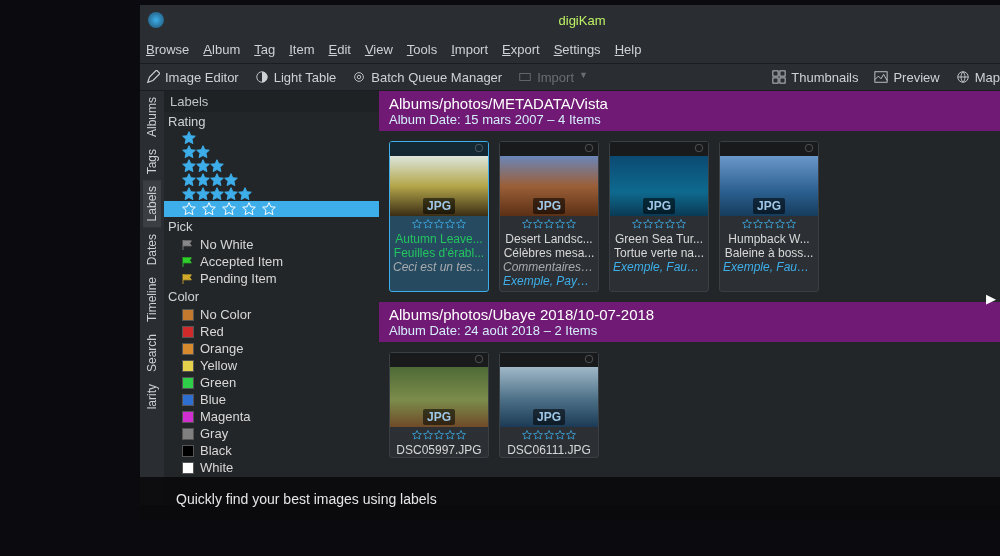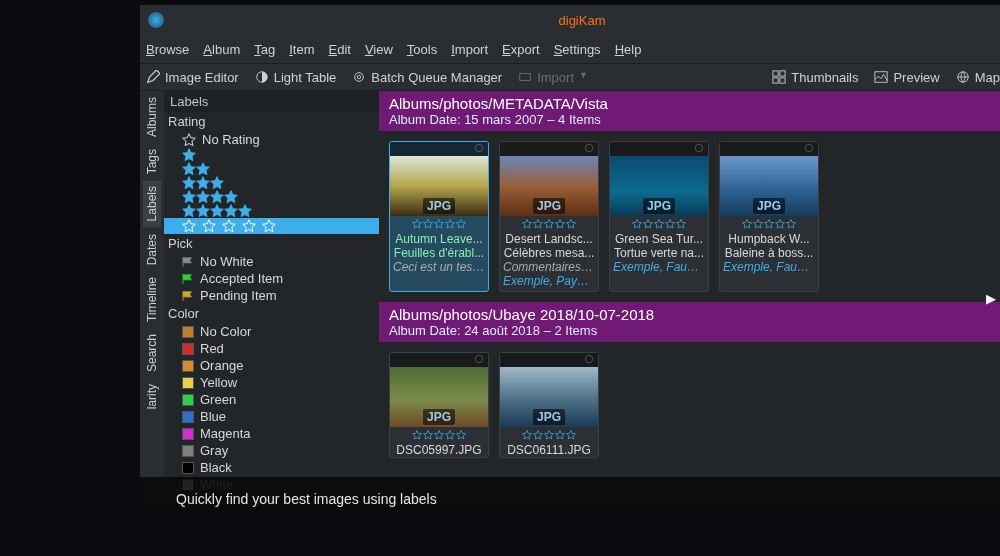--- a/index.html
+++ b/index.html
@@ -1,20 +1,20 @@
 <!DOCTYPE html>
 <html><head>
 <meta charset="utf-8">
 <style>
 * { margin: 0; padding: 0; box-sizing: border-box; font-family: "Segoe UI", sans-serif; }
 body { background: #0a0a0f; width: 1000px; height: 556px; overflow: hidden; color: #d8d8d8; font-size: 13px; }
 .app { position: absolute; left: 140px; top: 5px; width: 860px; height: 500px; background: #232629; }
 .titlebar { height: 30px; background: #2a2e33; display: flex; align-items: center; }
 .titlebar .logo { width: 16px; height: 16px; margin-left: 8px; background: radial-gradient(circle, #3daee9 0%, #1d4e6b 100%); border-radius: 50%; }
-.titlebar .title { flex: 1; text-align: center; color: #f97316; font-size: 13px; }
+.titlebar .title { flex: 1; text-align: center; color: #bef264; font-size: 13px; }
 .menubar { height: 28px; background: #2a2e33; display: flex; align-items: center; padding-left: 6px; gap: 14px; color: #cfd2d4; }
 .menubar span { cursor: pointer; }
 .menubar span u { text-decoration: underline; }
 .toolbar { height: 28px; background: #2a2e33; display: flex; align-items: center; gap: 16px; padding-left: 6px; border-top: 1px solid #1b1d20; border-bottom: 1px solid #1b1d20; }
 .toolbar .btn { display: flex; gap: 5px; color: #cfd2d4; font-size: 13px; }
 .toolbar .btn.disabled { color: #6a6e73; }
 .icon { display: inline-block; width: 14px; height: 14px; }
 .main { display: flex; height: calc(100% - 86px); }
 .sidetabs { width: 24px; background: #2a2e33; display: flex; flex-direction: column; align-items: center; color: #cfd2d4; font-size: 12px; }
 .sidetabs .tab { writing-mode: vertical-rl; transform: rotate(180deg); padding: 6px 2px; display: flex; align-items: center; gap: 4px; }
@@ -38,21 +38,21 @@
 .card.sel { border: 1px solid #3daee9; background: #264a60; }
 .card .badge { height: 14px; background: rgba(0,0,0,0.45); text-align: right; padding-right: 4px; }
 .card .badge svg { width: 10px; height: 10px; opacity: .6; }
 .card .img { width: 100%; height: 60px; position: relative; display: flex; align-items: flex-end; justify-content: center; }
 .card .fmt { background: rgba(0,0,0,0.55); color: #a0c8e8; font-weight: bold; font-size: 12px; padding: 1px 4px; margin-bottom: 2px; border-radius: 2px; }
 .card .rating { display: flex; justify-content: center; gap: 1px; padding: 3px 0; }
 .card .rating svg { width: 10px; height: 10px; fill: none; stroke: #3daee9; stroke-width: 1.5; }
 .card .t1, .card .t2 { white-space: nowrap; overflow: hidden; text-overflow: ellipsis; padding: 0 3px; font-size: 12px; }
 .card .t3 { font-style: italic; color: #a9abae; white-space: nowrap; overflow: hidden; text-overflow: ellipsis; padding: 0 3px; font-size: 12px; }
 .card .t4 { font-style: italic; color: #3daee9; white-space: nowrap; overflow: hidden; text-overflow: ellipsis; padding: 0 3px 3px; font-size: 12px; }
-.card.sel .t1, .card.sel .t2 { color: #86efac; }
+.card.sel .t1, .card.sel .t2 { color: #22c55e; }
 .arrow-right { position: absolute; right: 4px; top: 200px; color: #fff; }
 .caption { position: absolute; left: 140px; bottom: 35px; width: 860px; background: rgba(10,10,12,0.9); padding: 14px 36px; color: #e6e6e6; font-size: 14px; }
 
 .bg-autumn { background: linear-gradient(180deg, #dce6dc 0%, #b3a64a 50%, #3b2d14 100%); }
 .bg-desert { background: linear-gradient(180deg, #6a86b9 0%, #9b5f38 50%, #5c3015 100%); }
 .bg-turtle { background: linear-gradient(180deg, #0b4a72 0%, #0e6a8f 60%, #0a3a55 100%); }
 .bg-whale  { background: linear-gradient(180deg, #6a97c9 0%, #2b5f8f 60%, #163c5c 100%); }
 .bg-dog    { background: linear-gradient(180deg, #4e6a36 0%, #7c8c4b 55%, #6f4a28 100%); }
 .bg-lake   { background: linear-gradient(180deg, #a0b8c8 0%, #4b6f86 55%, #1c3a55 100%); }
 </style>
@@ -157,26 +157,20 @@
         </div>
       <div class="tab">
           <span>larity</span>
         </div>
     </div>
 
     <div class="sidepanel">
       <div class="hdr">Labels</div>
 
       <div class="sec">Rating</div>
-      <div class="row">
-        <svg class="star" viewBox="0 0 20 20">
-            <path d="M10 1l2.6 5.8 6.4.6-4.8 4.4 1.4 6.2L10 15l-5.6 3 1.4-6.2L1 7.4l6.4-.6z"></path>
-          </svg>
-        <span>No Rating</span>
-      </div>
       <div id="rating-rows">
           <div class="stars">
             <svg class="star filled" viewBox="0 0 20 20">
               <path d="M10 1l2.6 5.8 6.4.6-4.8 4.4 1.4 6.2L10 15l-5.6 3 1.4-6.2L1 7.4l6.4-.6z"></path>
             </svg>
           </div>
           <div class="stars">
             <svg class="star filled" viewBox="0 0 20 20">
               <path d="M10 1l2.6 5.8 6.4.6-4.8 4.4 1.4 6.2L10 15l-5.6 3 1.4-6.2L1 7.4l6.4-.6z"></path>
             </svg>

